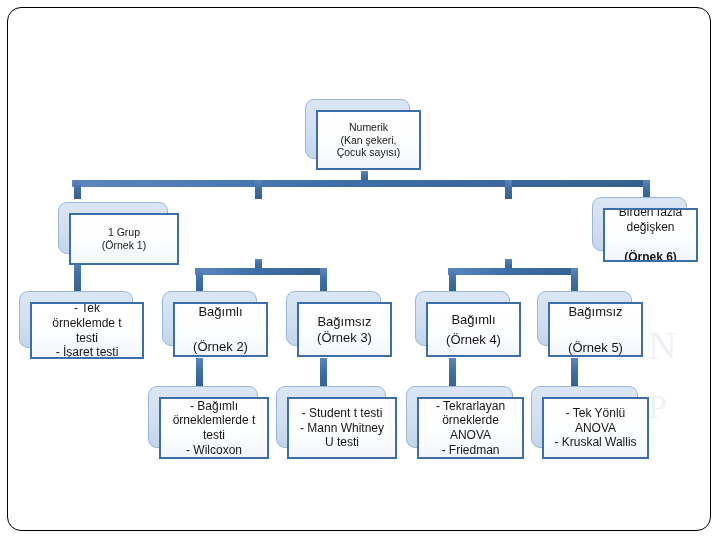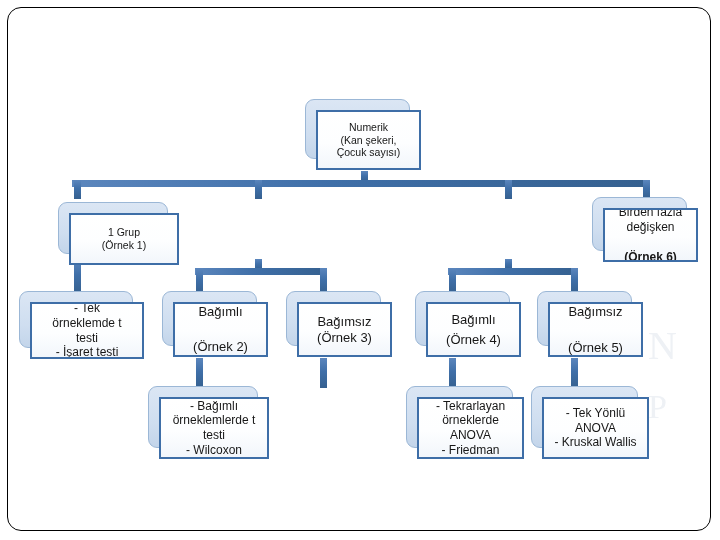--- a/index.html
+++ b/index.html
@@ -207,20 +207,28 @@
     <div class="node" style="left:148px; top:386px; width:110px; height:62px;">
       <div class="ghost"></div>
       <div class="card t85">
         <span class="ln">- Bağımlı</span>
         <span class="ln">örneklemlerde t</span>
         <span class="ln">testi</span>
         <span class="ln">- Wilcoxon</span>
       </div>
     </div>
 
+    <div class="node" style="left:276px; top:386px; width:110px; height:62px;">
+      <div class="ghost"></div>
+      <div class="card t85">
+        <span class="ln">- Student t testi</span>
+        <span class="ln">- Mann Whitney</span>
+        <span class="ln">U testi</span>
+      </div>
+    </div>
 
     <div class="node" style="left:406px; top:386px; width:107px; height:62px;">
       <div class="ghost"></div>
       <div class="card t85">
         <span class="ln">- Tekrarlayan</span>
         <span class="ln">örneklerde</span>
         <span class="ln">ANOVA</span>
         <span class="ln">- Friedman</span>
       </div>
     </div>

